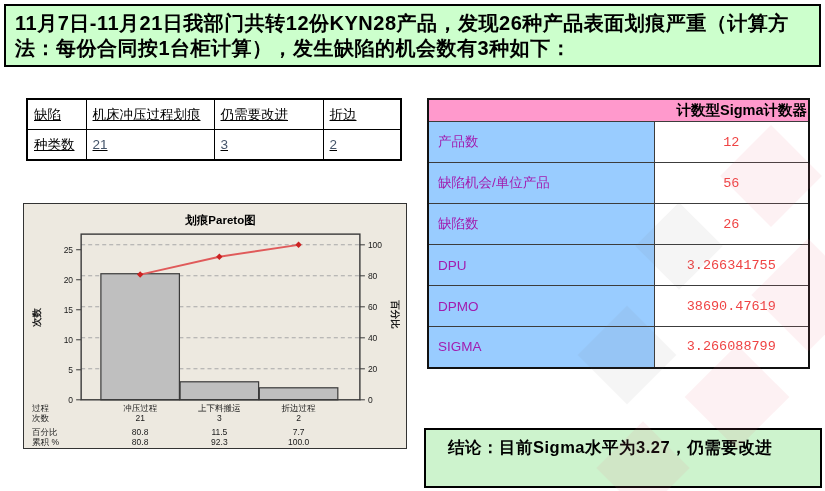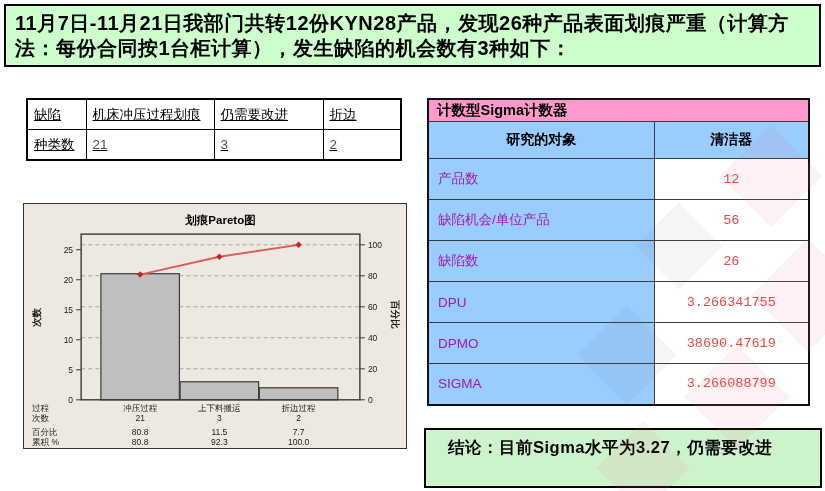--- a/index.html
+++ b/index.html
@@ -34,21 +34,21 @@
   .chart-box svg{display:block;width:100%;height:100%;}
   
   .sigma-table{
     position:absolute;left:427px;top:98px;border-collapse:collapse;
     table-layout:fixed;border:2px solid #111;
   }
   .sigma-table td,.sigma-table th{
     border:1px solid #3c3c3c;box-sizing:border-box;vertical-align:middle;
   }
   .sigma-title{
-    background:#ff99cc;height:16px;text-align:left;
+    background:#ff99cc;height:16px;text-align:right;
     font-size:14.5px;font-weight:bold;padding-left:8px;
   }
   .sigma-colhead{
     background:#99ccff;height:37px;text-align:center;
     font-size:14px;font-weight:bold;
   }
   .sigma-label{
     background:#99ccff;height:41px;padding-left:9px;font-size:13.5px;
     text-align:left;color:#a21caf;
   }
@@ -161,24 +161,20 @@
 <table class="sigma-table">
   <colgroup>
       <col style="width:226px">
       <col style="width:155px">
     </colgroup>
   <tbody>
       <tr>
     <td class="sigma-title" colspan="2">计数型Sigma计数器</td>
   </tr>
   <tr>
-    <th class="sigma-colhead">研究的对象</th>
-    <th class="sigma-colhead">清洁器</th>
-  </tr>
-  <tr>
     <td class="sigma-label">产品数</td>
     <td class="sigma-value">12</td>
   </tr>
   <tr>
     <td class="sigma-label">缺陷机会/单位产品</td>
     <td class="sigma-value">56</td>
   </tr>
   <tr>
     <td class="sigma-label">缺陷数</td>
     <td class="sigma-value">26</td>

